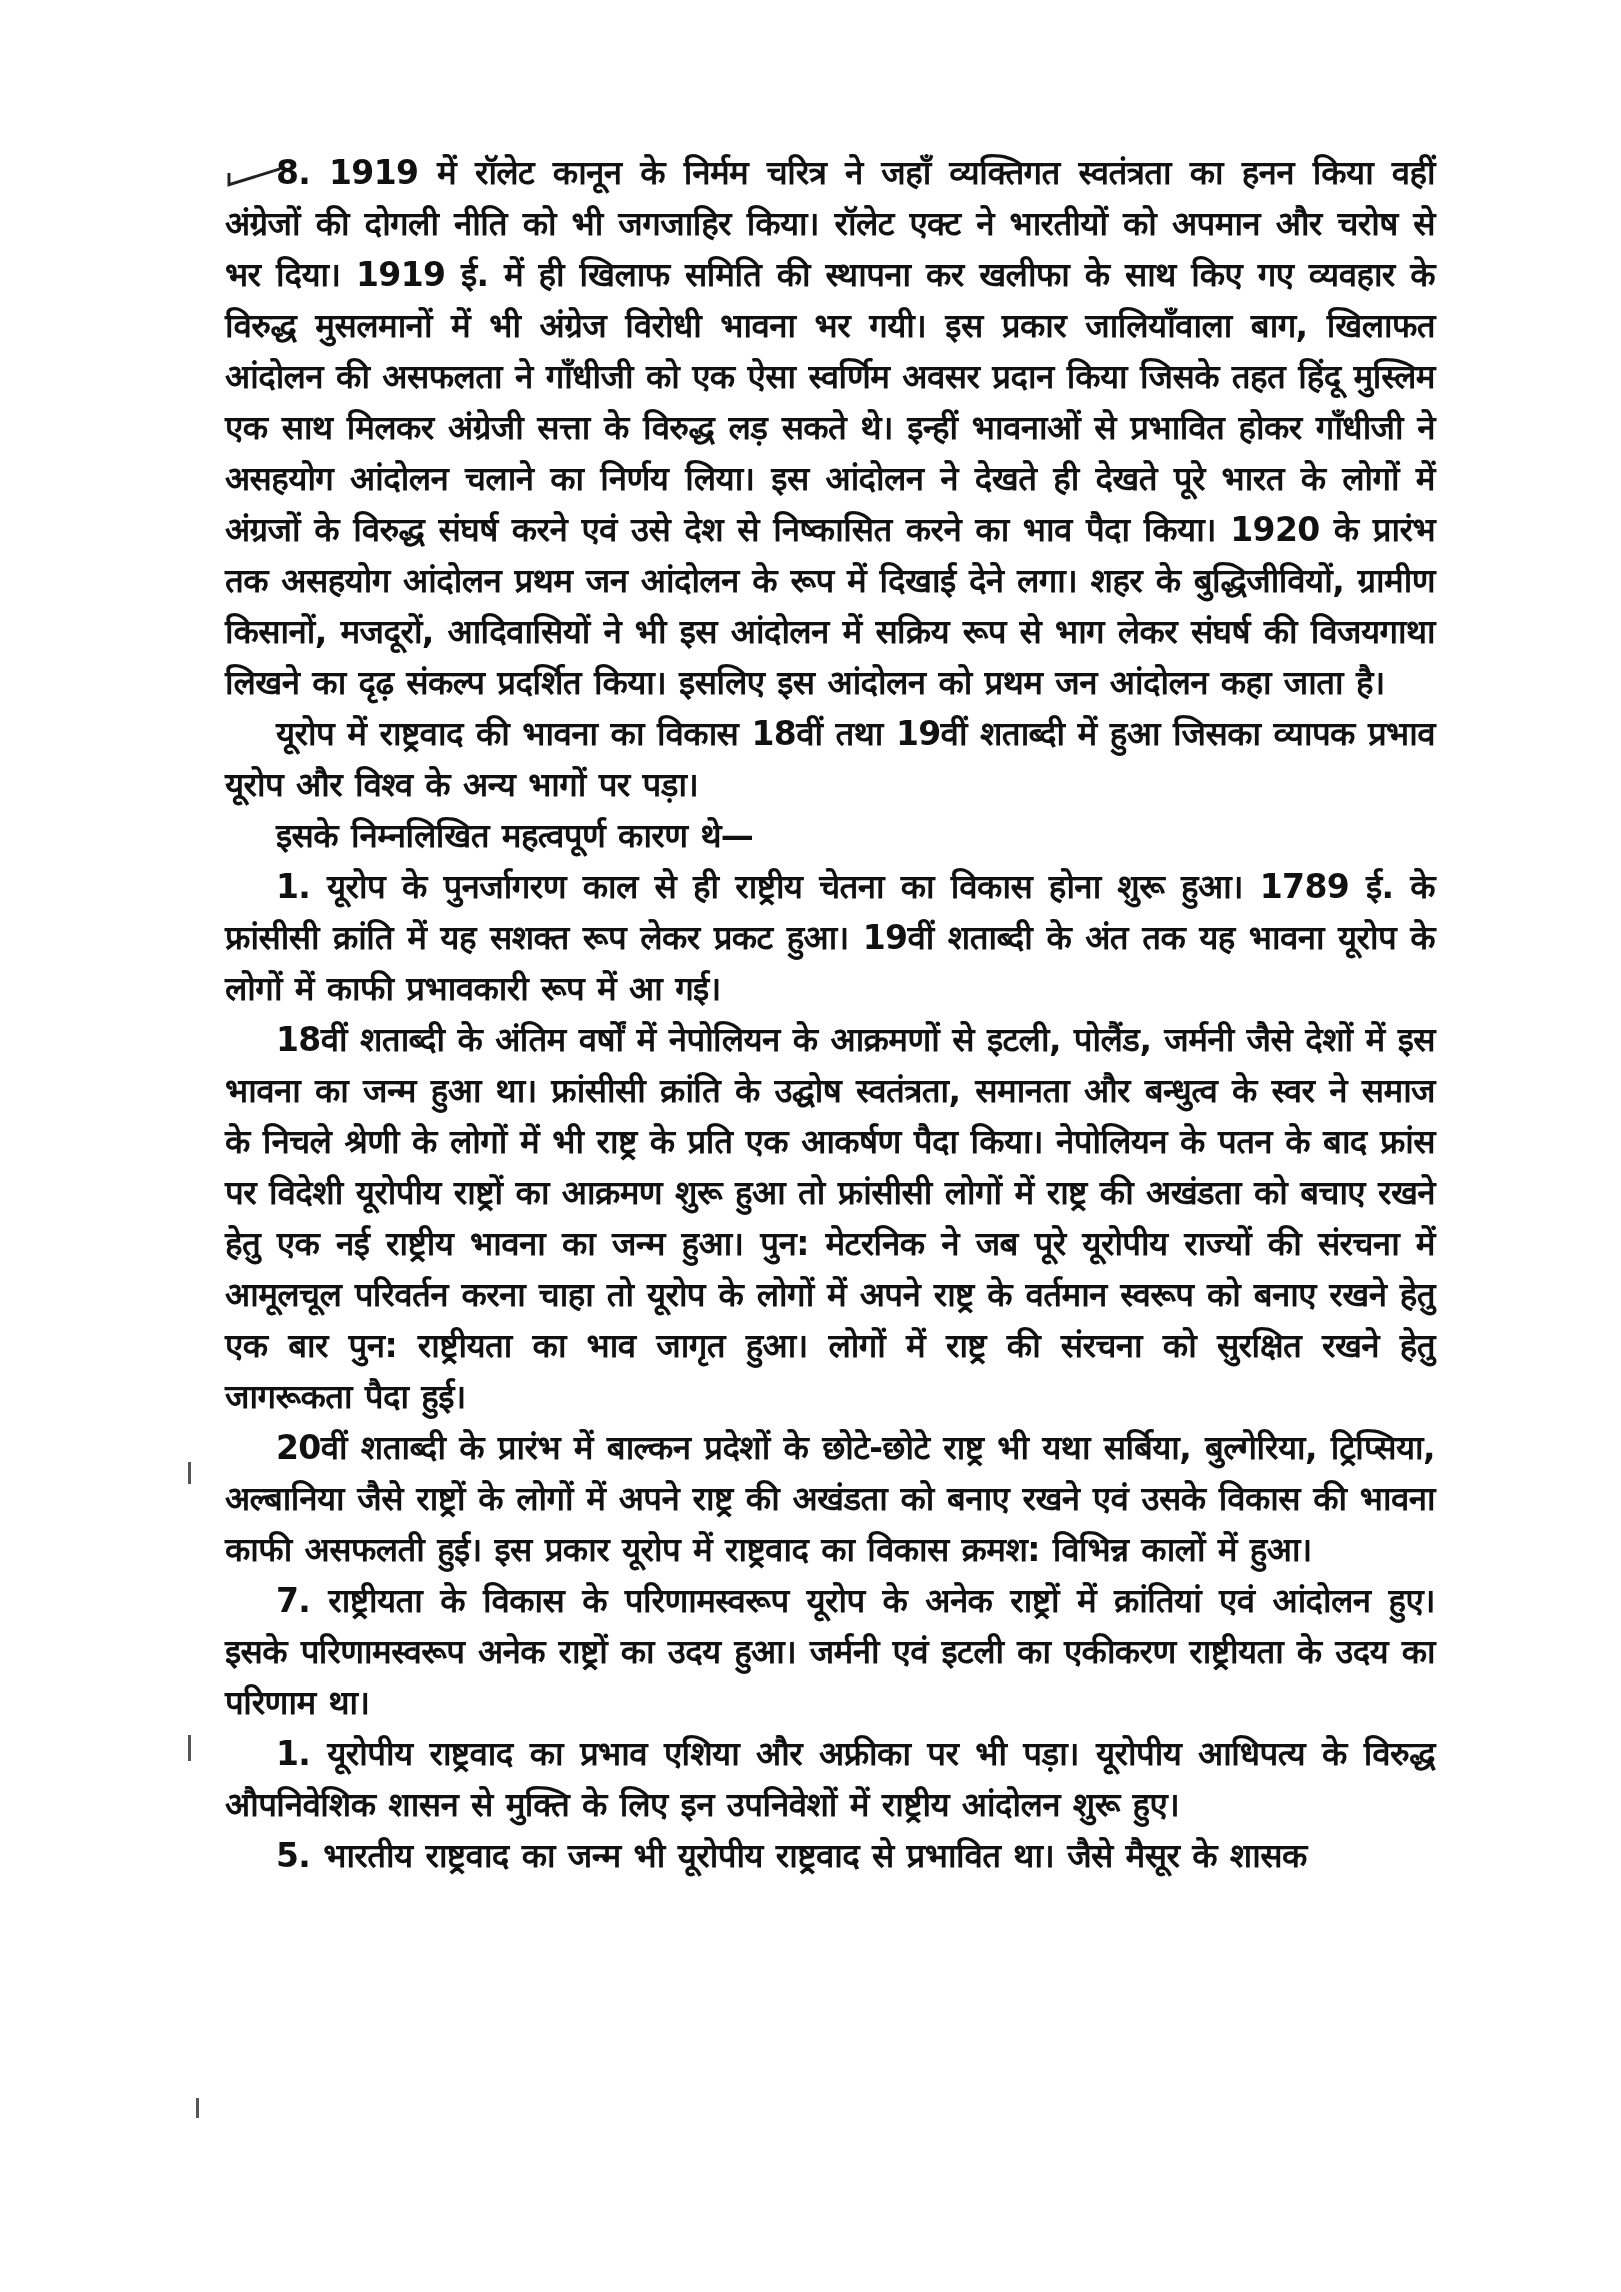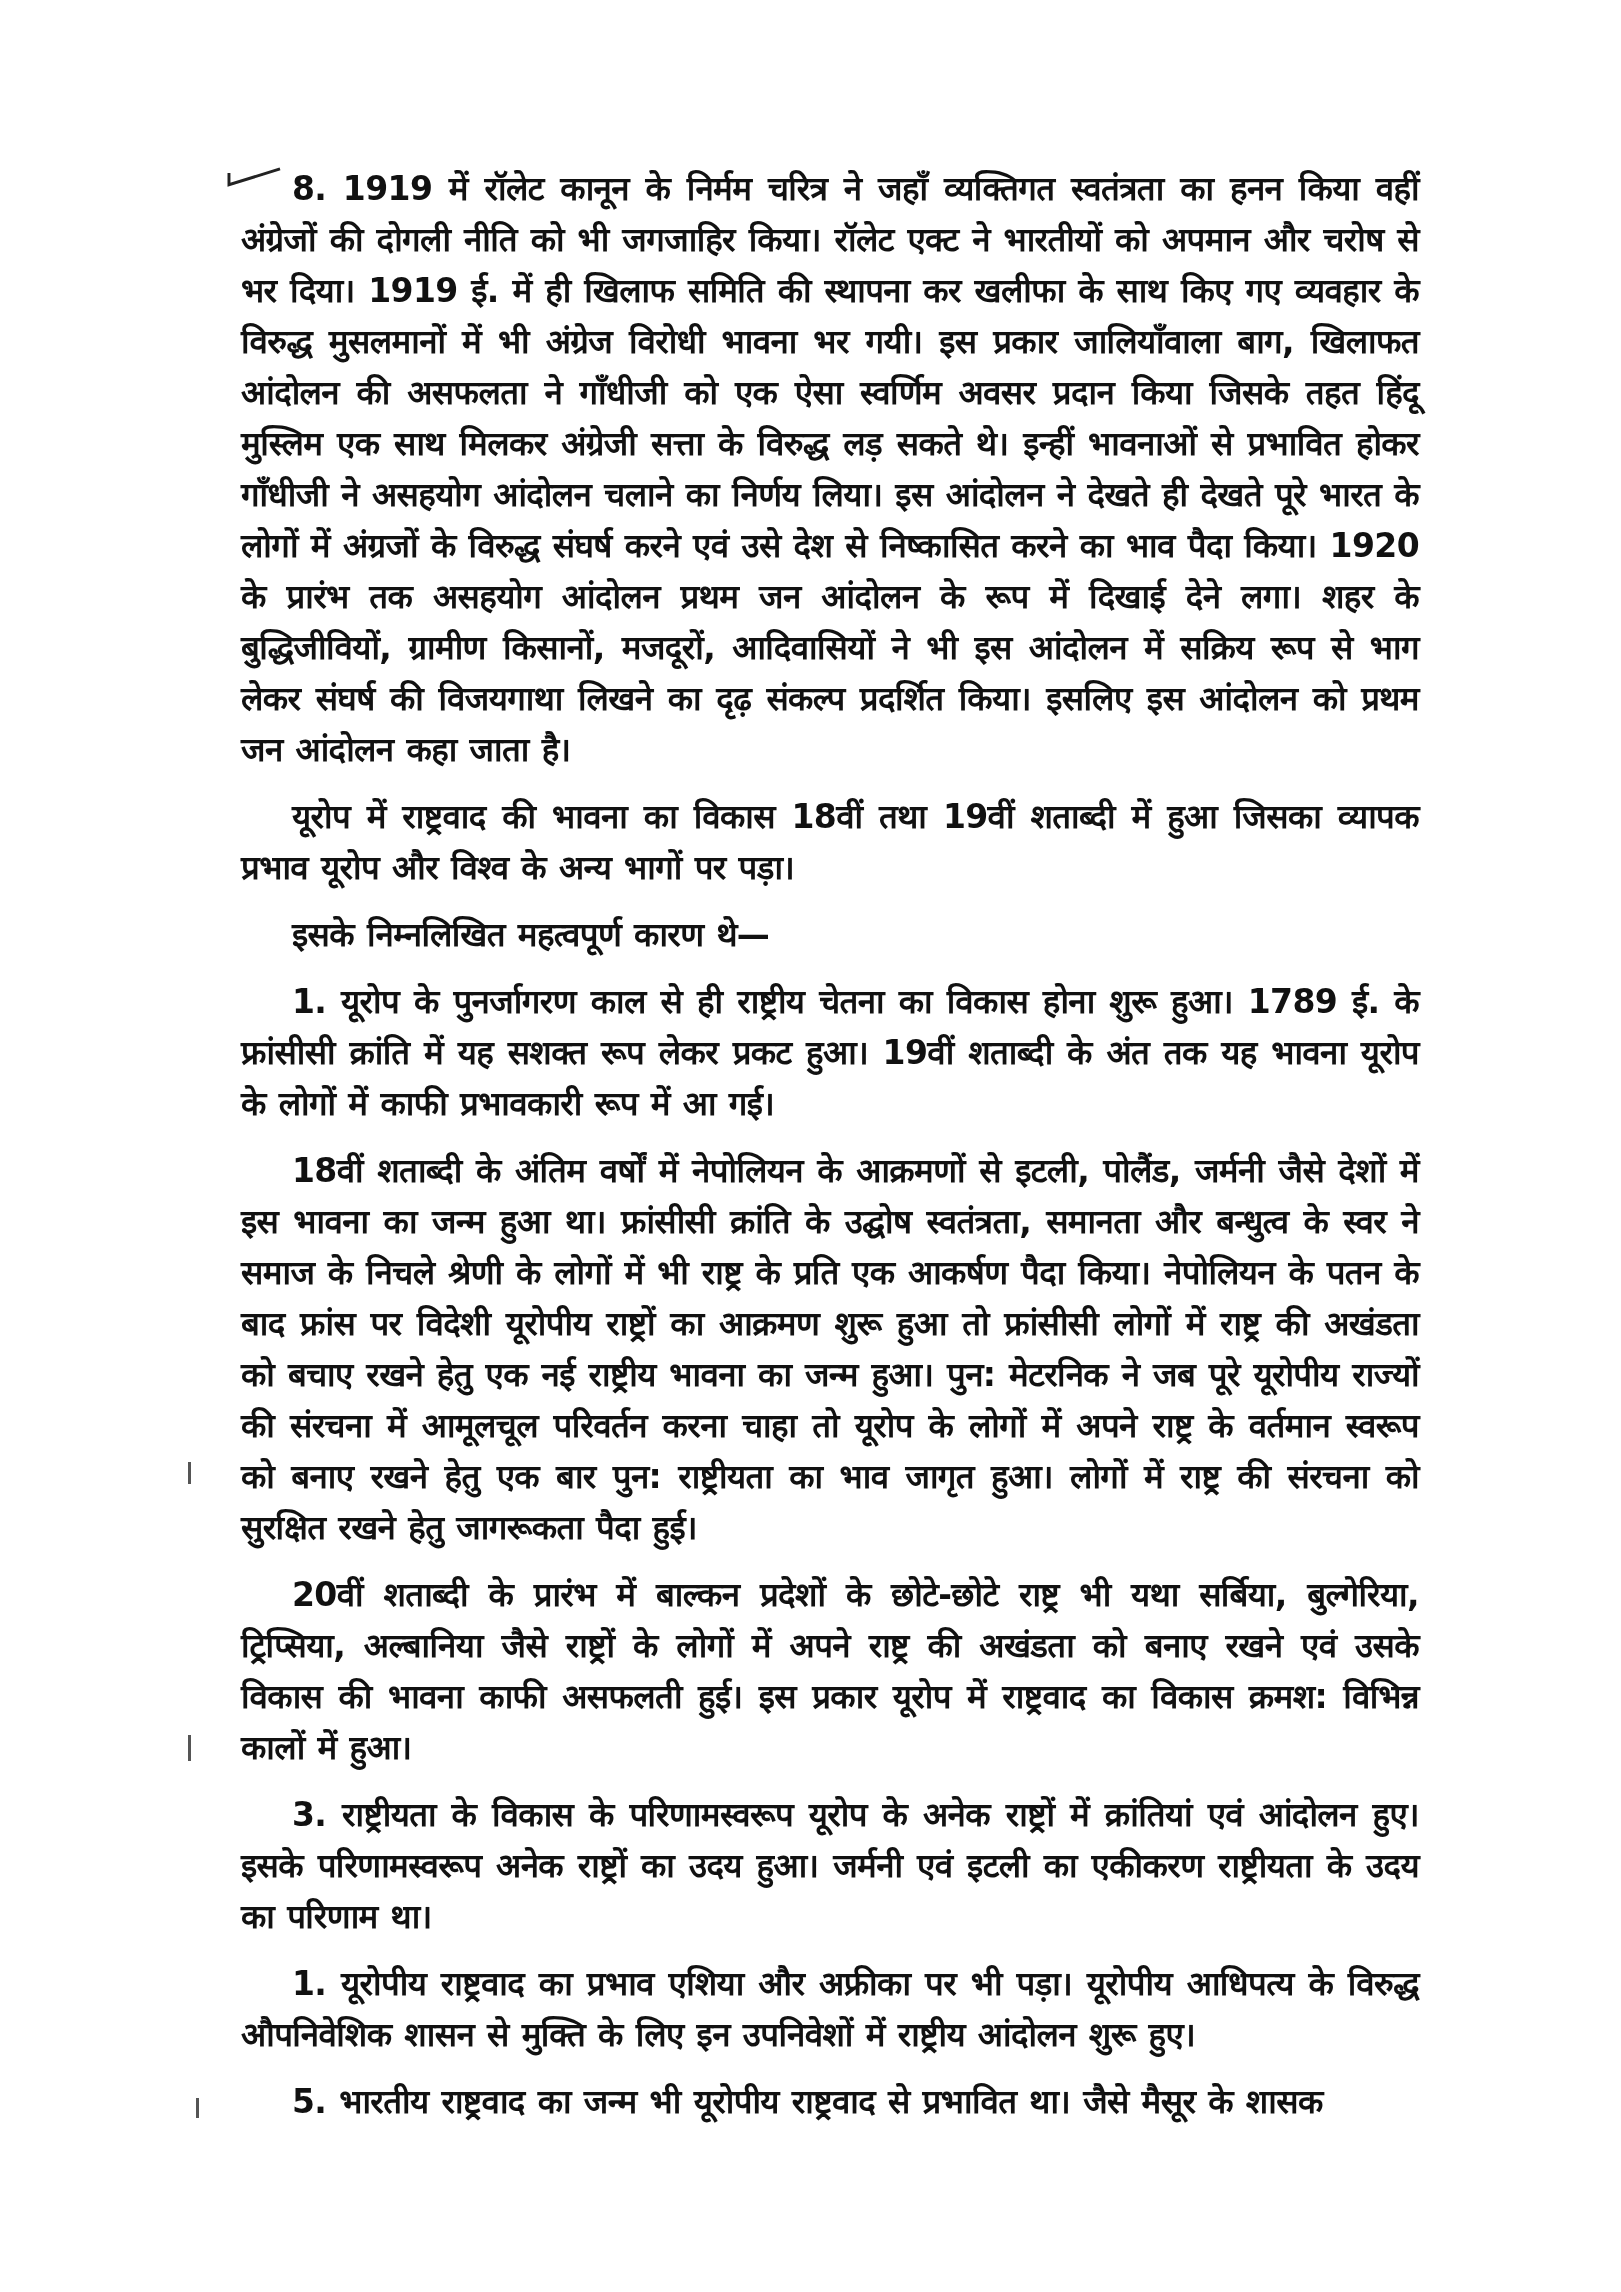--- a/index.html
+++ b/index.html
@@ -17,21 +17,21 @@
     width: 1210px;
   }
   .tick {
     position: absolute; left: 225px; top: 167px;
     width: 59px; height: 21.6px;
   }
   .para {
     font-size: 33px;
     line-height: 51px;
     text-align: justify;
-    margin: 16px;
+    margin: 0;
     font-weight: bold;
     letter-spacing: -0.6px;
     word-spacing: 2px;
   }
   .indent { text-indent: 51px; }
   .margin-mark {
     position: absolute; width: 2.9px; background: #555;
   }
 </style>
 </head>
@@ -45,17 +45,17 @@
 <div class="margin-mark" style="left:188px; top:1735px; height:25.5px;"></div>
 <div class="margin-mark" style="left:196px; top:2098px; height:19.6px;"></div>
 
 <div class="page">
   <p class="para indent">8. 1919 में रॉलेट कानून के निर्मम चरित्र ने जहाँ व्यक्तिगत स्वतंत्रता का हनन किया वहीं अंग्रेजों की दोगली नीति को भी जगजाहिर किया। रॉलेट एक्ट ने भारतीयों को अपमान और चरोष से भर दिया। 1919 ई. में ही खिलाफ समिति की स्थापना कर खलीफा के साथ किए गए व्यवहार के विरुद्ध मुसलमानों में भी अंग्रेज विरोधी भावना भर गयी। इस प्रकार जालियाँवाला बाग, खिलाफत आंदोलन की असफलता ने गाँधीजी को एक ऐसा स्वर्णिम अवसर प्रदान किया जिसके तहत हिंदू मुस्लिम एक साथ मिलकर अंग्रेजी सत्ता के विरुद्ध लड़ सकते थे। इन्हीं भावनाओं से प्रभावित होकर गाँधीजी ने असहयोग आंदोलन चलाने का निर्णय लिया। इस आंदोलन ने देखते ही देखते पूरे भारत के लोगों में अंग्रजों के विरुद्ध संघर्ष करने एवं उसे देश से निष्कासित करने का भाव पैदा किया। 1920 के प्रारंभ तक असहयोग आंदोलन प्रथम जन आंदोलन के रूप में दिखाई देने लगा। शहर के बुद्धिजीवियों, ग्रामीण किसानों, मजदूरों, आदिवासियों ने भी इस आंदोलन में सक्रिय रूप से भाग लेकर संघर्ष की विजयगाथा लिखने का दृढ़ संकल्प प्रदर्शित किया। इसलिए इस आंदोलन को प्रथम जन आंदोलन कहा जाता है।</p>
   <p class="para indent">यूरोप में राष्ट्रवाद की भावना का विकास 18वीं तथा 19वीं शताब्दी में हुआ जिसका व्यापक प्रभाव यूरोप और विश्व के अन्य भागों पर पड़ा।</p>
   <p class="para indent">इसके निम्नलिखित महत्वपूर्ण कारण थे—</p>
   <p class="para indent">1. यूरोप के पुनर्जागरण काल से ही राष्ट्रीय चेतना का विकास होना शुरू हुआ। 1789 ई. के फ्रांसीसी क्रांति में यह सशक्त रूप लेकर प्रकट हुआ। 19वीं शताब्दी के अंत तक यह भावना यूरोप के लोगों में काफी प्रभावकारी रूप में आ गई।</p>
   <p class="para indent">18वीं शताब्दी के अंतिम वर्षों में नेपोलियन के आक्रमणों से इटली, पोलैंड, जर्मनी जैसे देशों में इस भावना का जन्म हुआ था। फ्रांसीसी क्रांति के उद्घोष स्वतंत्रता, समानता और बन्धुत्व के स्वर ने समाज के निचले श्रेणी के लोगों में भी राष्ट्र के प्रति एक आकर्षण पैदा किया। नेपोलियन के पतन के बाद फ्रांस पर विदेशी यूरोपीय राष्ट्रों का आक्रमण शुरू हुआ तो फ्रांसीसी लोगों में राष्ट्र की अखंडता को बचाए रखने हेतु एक नई राष्ट्रीय भावना का जन्म हुआ। पुन: मेटरनिक ने जब पूरे यूरोपीय राज्यों की संरचना में आमूलचूल परिवर्तन करना चाहा तो यूरोप के लोगों में अपने राष्ट्र के वर्तमान स्वरूप को बनाए रखने हेतु एक बार पुन: राष्ट्रीयता का भाव जागृत हुआ। लोगों में राष्ट्र की संरचना को सुरक्षित रखने हेतु जागरूकता पैदा हुई।</p>
   <p class="para indent">20वीं शताब्दी के प्रारंभ में बाल्कन प्रदेशों के छोटे-छोटे राष्ट्र भी यथा सर्बिया, बुल्गेरिया, ट्रिप्सिया, अल्बानिया जैसे राष्ट्रों के लोगों में अपने राष्ट्र की अखंडता को बनाए रखने एवं उसके विकास की भावना काफी असफलती हुई। इस प्रकार यूरोप में राष्ट्रवाद का विकास क्रमश: विभिन्न कालों में हुआ।</p>
-  <p class="para indent">3. राष्ट्रीयता के विकास के परिणामस्वरूप यूरोप के अनेक राष्ट्रों में क्रांतियां एवं आंदोलन हुए। इसके परिणामस्वरूप अनेक राष्ट्रों का उदय हुआ। जर्मनी एवं इटली का एकीकरण राष्ट्रीयता के उदय का परिणाम था।</p>
+  <p class="para indent">7. राष्ट्रीयता के विकास के परिणामस्वरूप यूरोप के अनेक राष्ट्रों में क्रांतियां एवं आंदोलन हुए। इसके परिणामस्वरूप अनेक राष्ट्रों का उदय हुआ। जर्मनी एवं इटली का एकीकरण राष्ट्रीयता के उदय का परिणाम था।</p>
   <p class="para indent">1. यूरोपीय राष्ट्रवाद का प्रभाव एशिया और अफ्रीका पर भी पड़ा। यूरोपीय आधिपत्य के विरुद्ध औपनिवेशिक शासन से मुक्ति के लिए इन उपनिवेशों में राष्ट्रीय आंदोलन शुरू हुए।</p>
   <p class="para indent">5. भारतीय राष्ट्रवाद का जन्म भी यूरोपीय राष्ट्रवाद से प्रभावित था। जैसे मैसूर के शासक</p>
 </div>
 
 
 </body></html>

